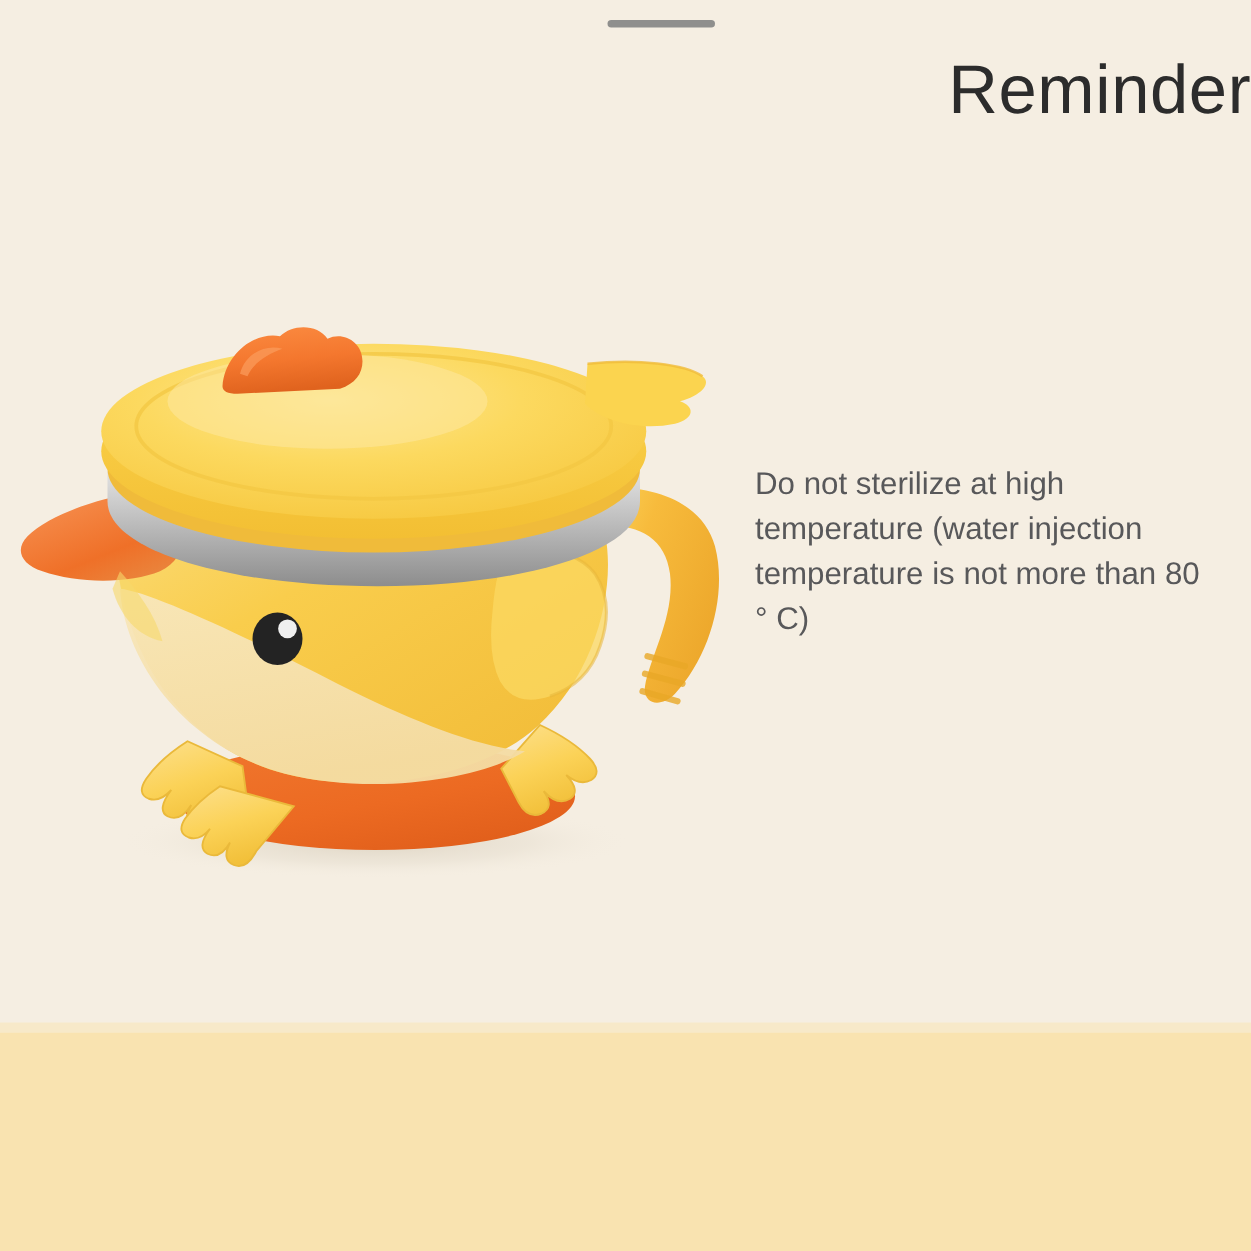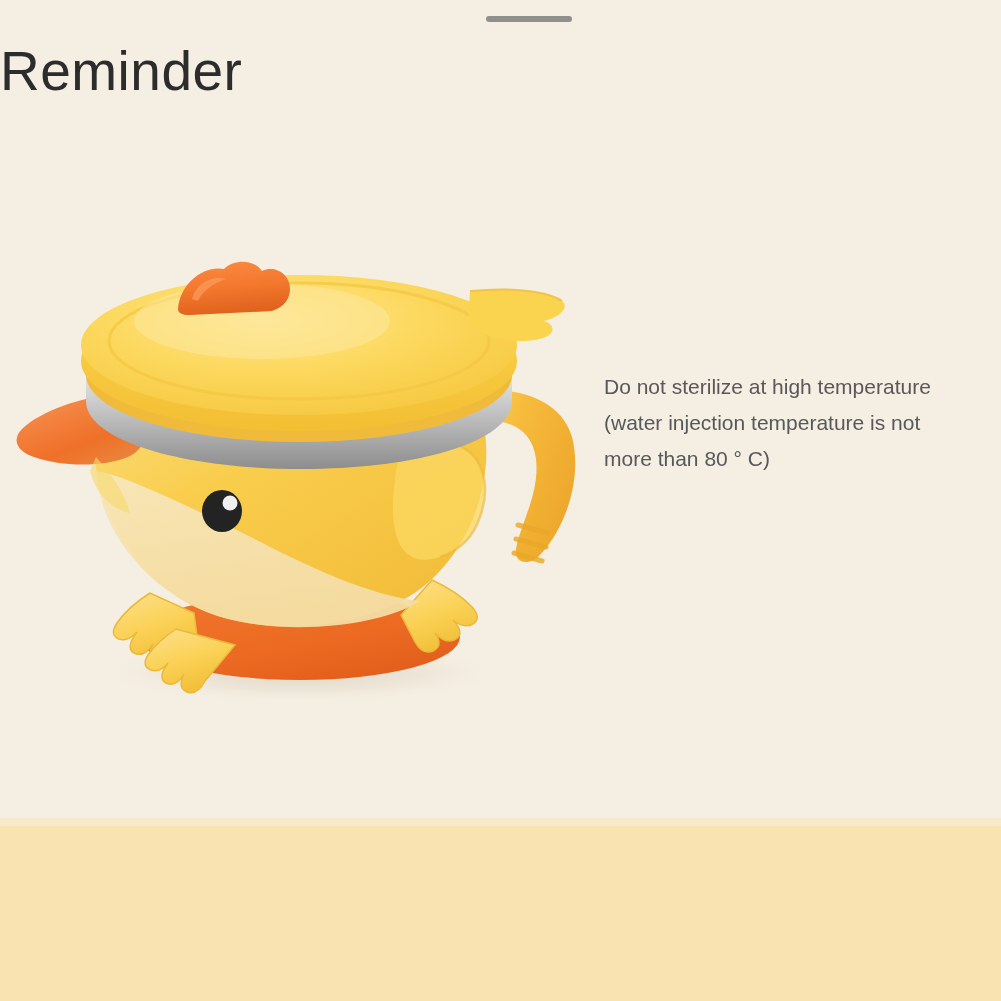--- a/index.html
+++ b/index.html
@@ -52,35 +52,35 @@
     width: 86px;
     height: 6px;
     border-radius: 3px;
     background: #8f8f8d;
   }
   .page-title {
     position: absolute;
     left: 0;
     top: 36px;
     width: 1001px;
-    text-align: left;
+    text-align: right;
     font-size: 55px;
     font-weight: 400;
     color: #2c2c2c;
     letter-spacing: 0.5px;
     line-height: 70px;
   }
 
   
   .caption {
     position: absolute;
     left: 604px;
     top: 369px;
     width: 368px;
-    font-size: 21px;
+    font-size: 25px;
     line-height: 36px;
     color: #58585a;
     font-weight: 400;
   }
 
   
   #product {
     position: absolute;
     left: 0px;
     top: 225px;

